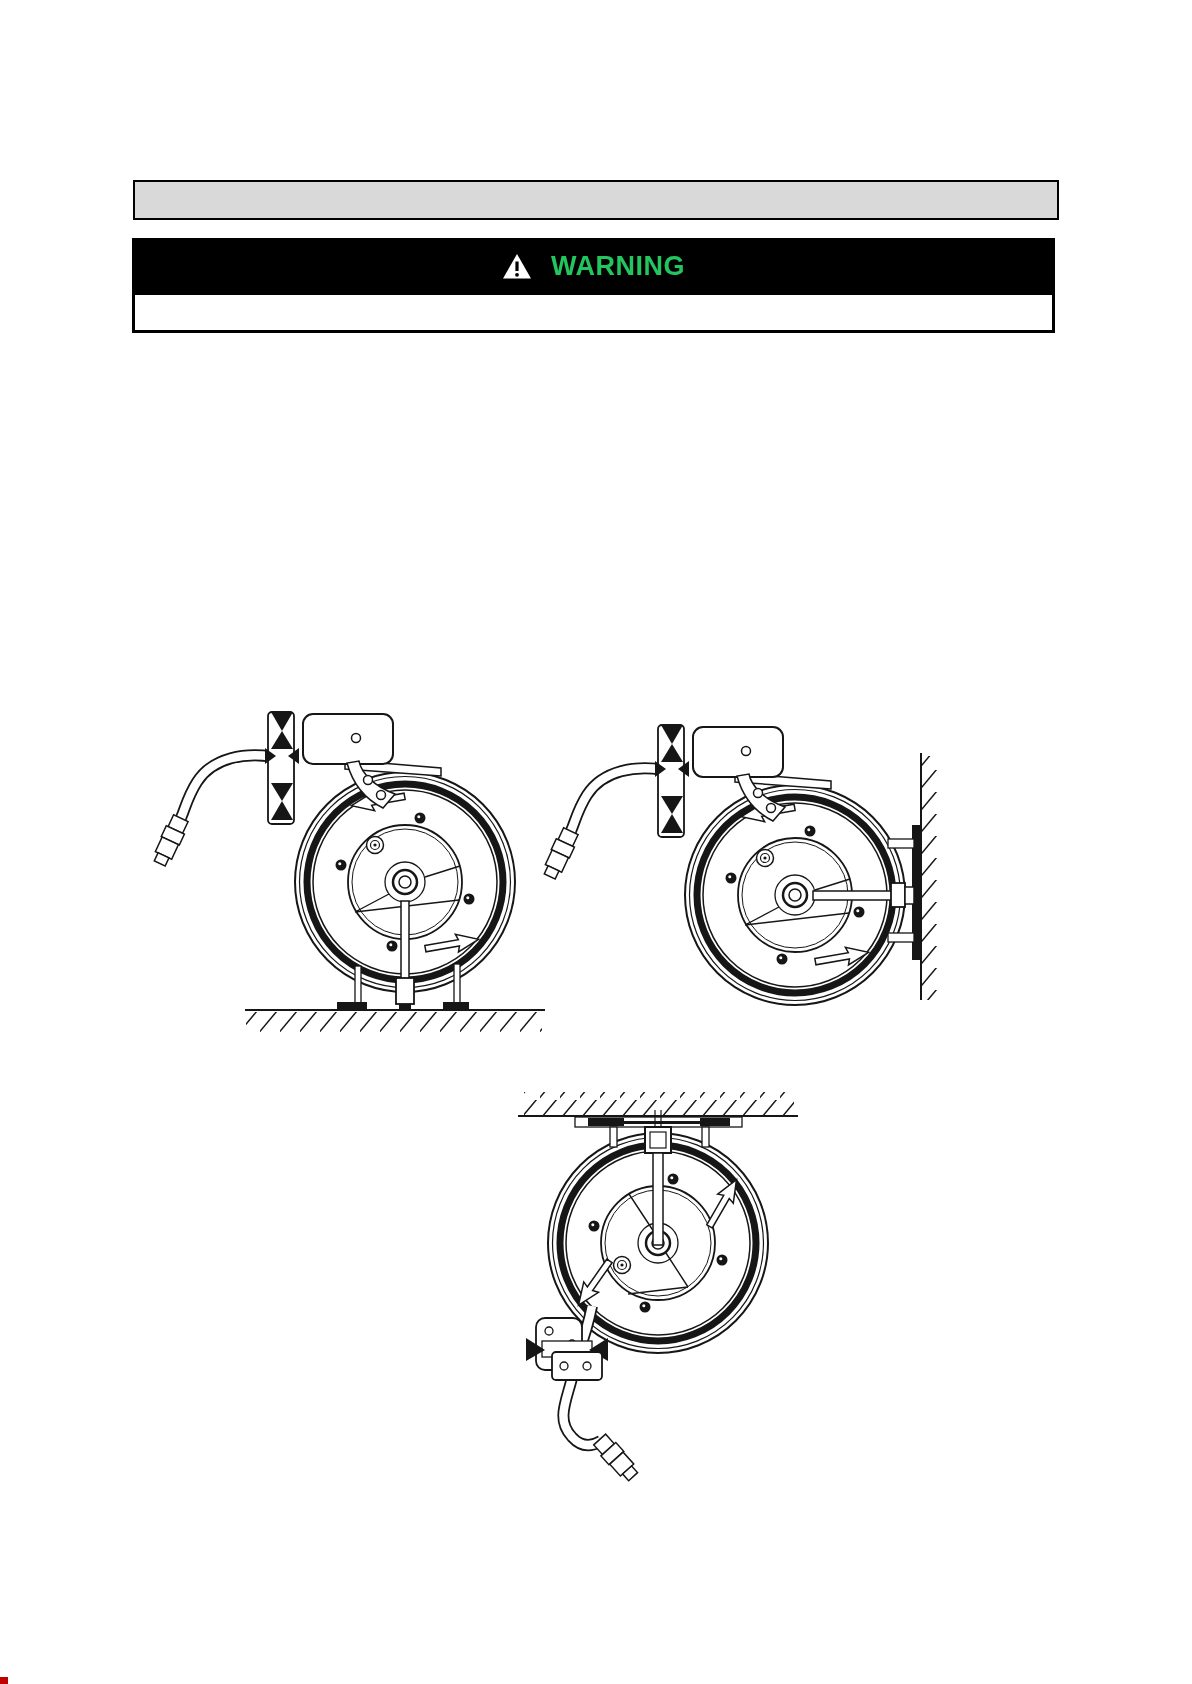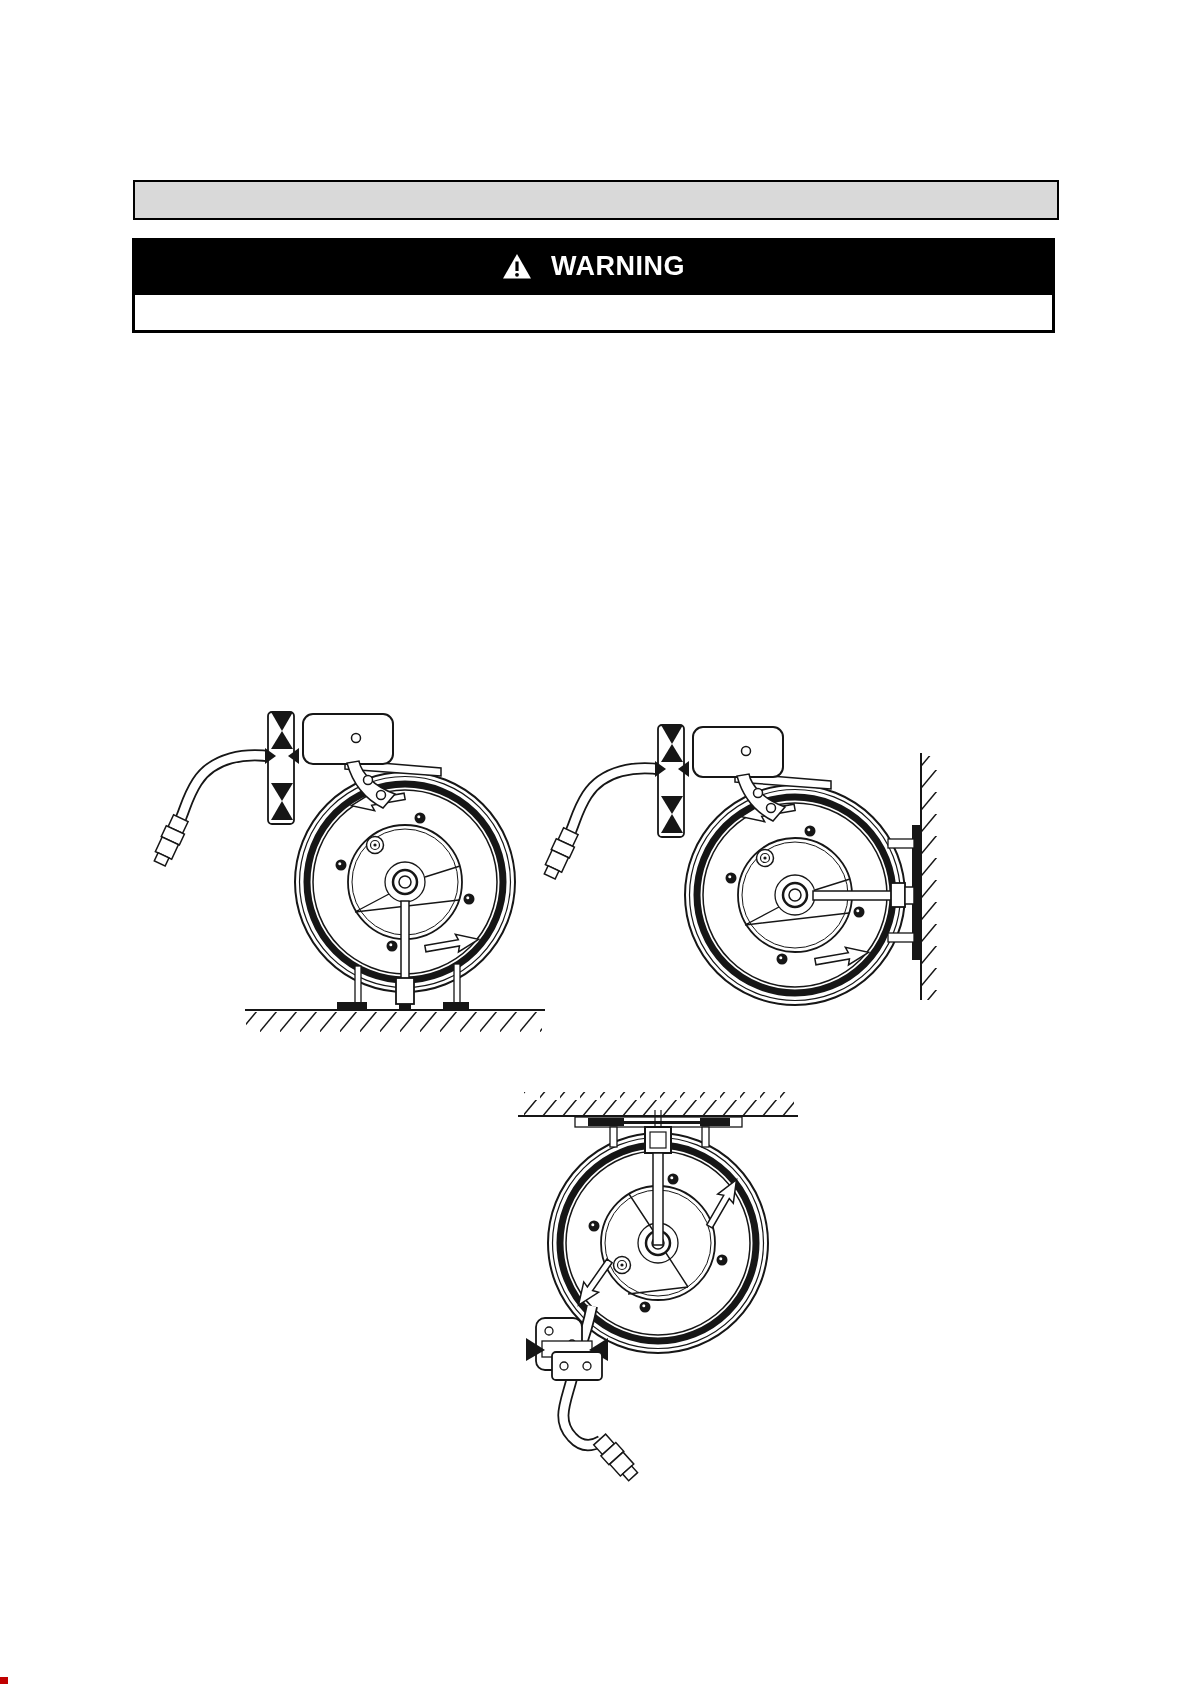--- a/index.html
+++ b/index.html
@@ -2,21 +2,21 @@
 <html><head>
 <meta charset="utf-8">
 <style>
   *{margin:0;padding:0;box-sizing:border-box}
   html,body{background:#ffffff}
   .page{position:relative;width:1192px;height:1684px;background:#fff;
         font-family:"Liberation Sans",sans-serif;overflow:hidden}
   .section-bar{position:absolute;left:133px;top:180px;width:926px;height:40px;
         background:#d9d9d9;border:2px solid #000}
   .warning-box{position:absolute;left:132px;top:238px;width:923px}
-  .warning-banner{height:57px;background:#000;color:#ffffff;display:flex;
+  .warning-banner{height:57px;background:#000;color:#22c55e;display:flex;
         align-items:center;justify-content:center;gap:19px}
   .warning-title{font-weight:bold;font-size:27px;letter-spacing:.5px;line-height:1}
   .warning-body{height:38px;background:#fff;border:3px solid #000;border-top:none;
         font-size:14px;color:#111;padding:2px 8px}
   svg.illus{position:absolute}
   .artifact{position:absolute;left:0;top:1677px;width:8px;height:7px;background:#c00000}
   .w13{fill:#fff;stroke:#161616;stroke-width:1.3}
   .w15{fill:#fff;stroke:#161616;stroke-width:1.5}
   .w18{fill:#fff;stroke:#161616;stroke-width:1.8}
   .w2{fill:#fff;stroke:#161616;stroke-width:2}

